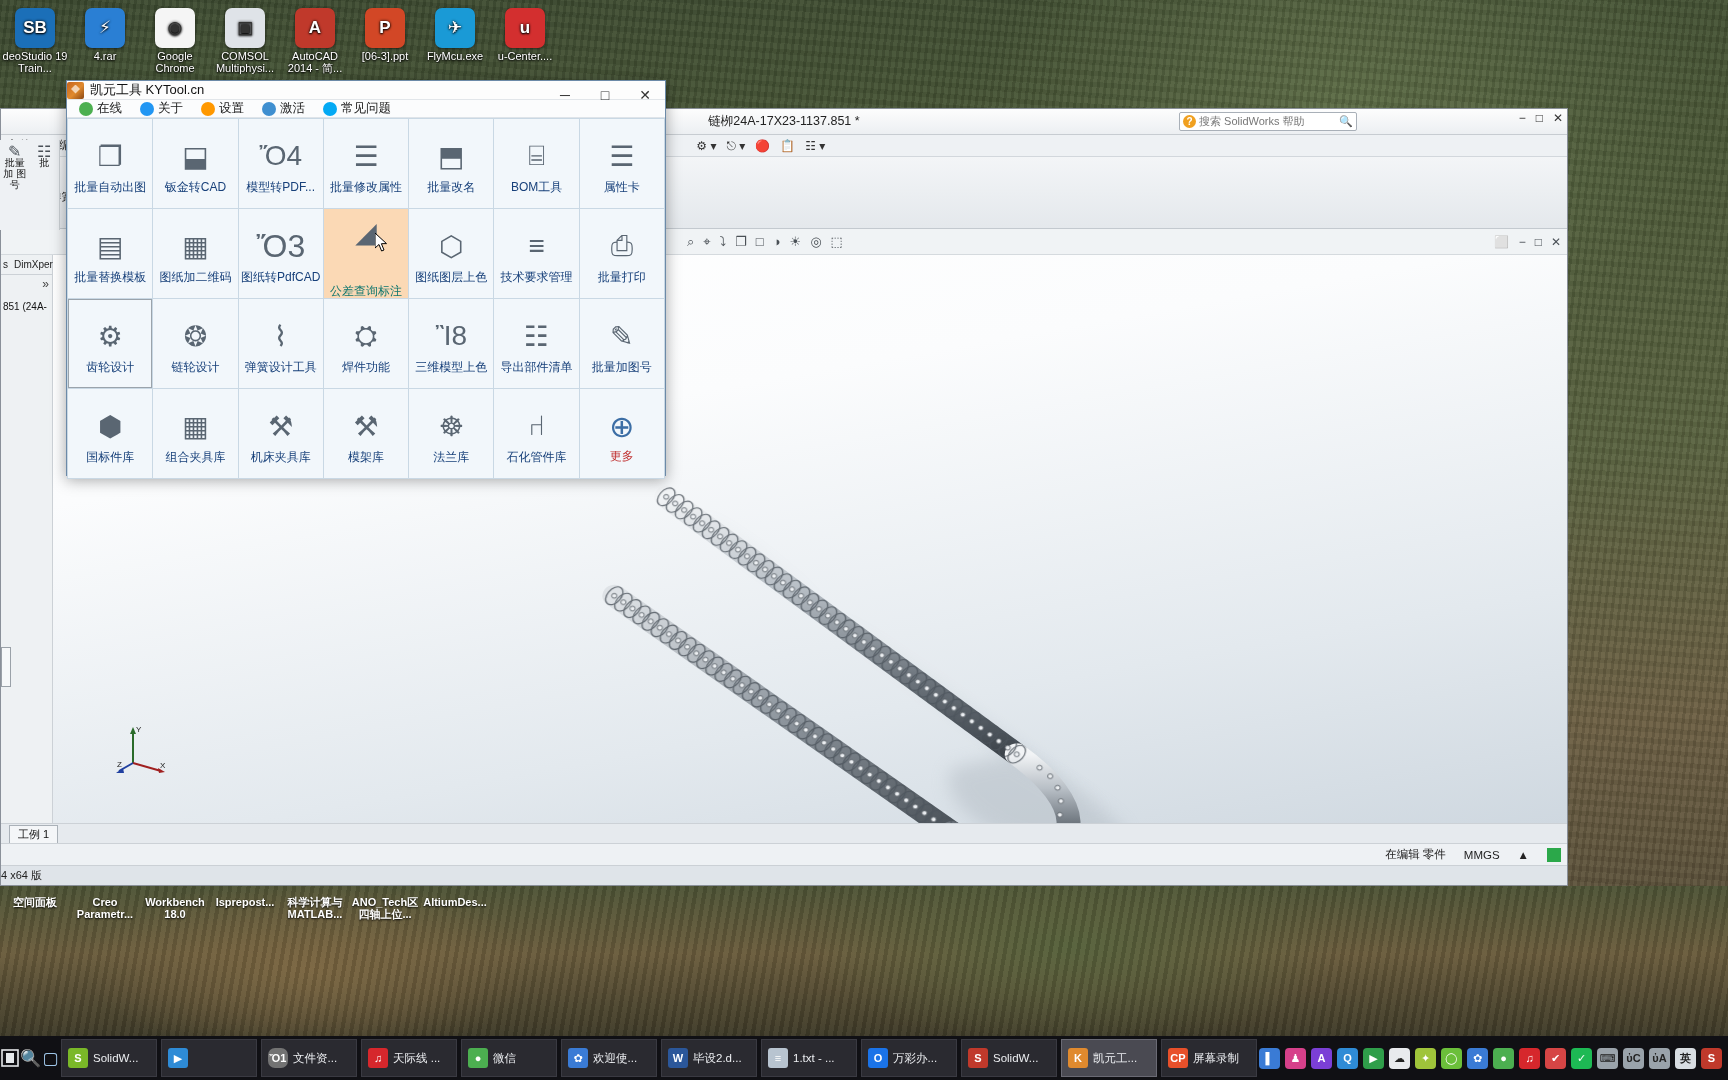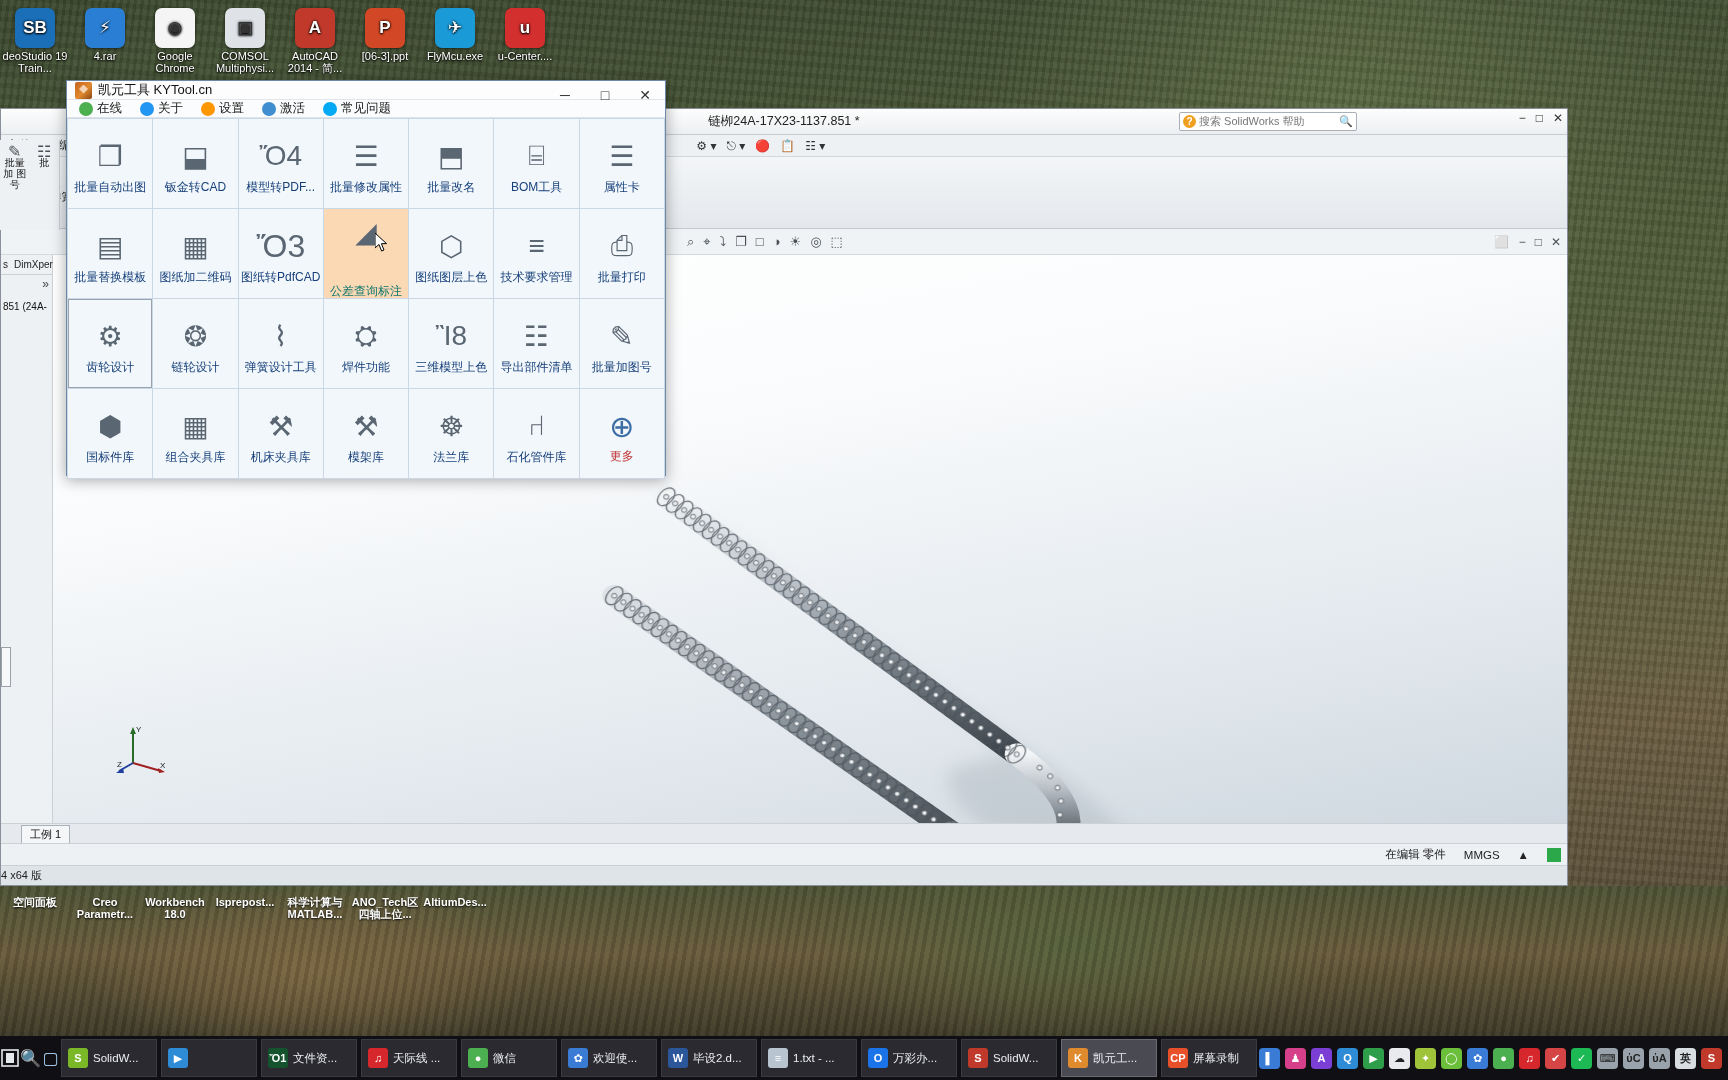--- a/index.html
+++ b/index.html
@@ -148,21 +148,21 @@
   #sw-statusbar {
     height: 22px; background: #eef1f4; border-top: 1px solid #ccd1d6;
     display: flex; align-items: center; font-size: 11.5px; color: #222;
     position: relative; padding-left: 6px;
   }
   #sw-status-right {
     position: absolute; right: 6px; display: flex; align-items: center; gap: 18px;
   }
   #sw-tabstrip {
     height: 20px; background: #e6eaee; border-top: 1px solid #ccd1d6;
-    display: flex; align-items: flex-end; padding-left: 20px;
+    display: flex; align-items: flex-end; padding-left: 8px;
   }
   .sw-tab {
     font-size: 11px; padding: 1px 8px; border: 1px solid #aab1b8;
     background: #f4f6f8; border-bottom: none; color: #111;
   }
   #sw-verbar {
     height: 20px; background: #dfe4e9; border-top: 1px solid #cbd0d5;
     display: flex; align-items: center; padding-left: 0;
     font-size: 11px; color: #222;
   }
@@ -173,21 +173,21 @@
   
   #kytool {
     position: absolute; left: 66px; top: 80px;
     width: 600px; height: 396px;
     background: #f4f7fa; border: 1px solid #6c8aa8;
     box-shadow: 0 4px 14px rgba(0,0,0,.35);
     z-index: 40; display: flex; flex-direction: column;
   }
   #ky-titlebar {
     height: 28px; background: #fdfdfd; border-bottom: 1px solid #e2e6ea;
-    display: flex; align-items: center; padding-left: 8px; position: relative;
+    display: flex; align-items: center; padding-left: 0; position: relative;
   }
   #ky-logo {
     width: 17px; height: 17px; margin-right: 6px; border-radius: 2px;
     background: linear-gradient(135deg, #c6641e 0%, #e08a2e 55%, #8a4612 100%);
     position: relative;
   }
   #ky-logo:after {
     content: ""; position: absolute; left: 4px; top: 3px;
     width: 9px; height: 9px; background: rgba(255,255,255,.65);
     clip-path: polygon(50% 0, 100% 50%, 50% 100%, 0 50%);
@@ -887,21 +887,21 @@
   <div id="tb-tasks" style="display:flex; align-items:center;">
       <div class="tb-task">
         <span class="tb-ico" style="background: rgb(122, 184, 40);">S</span>
         <span>SolidW...</span>
       </div>
       <div class="tb-task">
         <span class="tb-ico" style="background: rgb(46, 139, 214);">▶</span>
         <span></span>
       </div>
       <div class="tb-task">
-        <span class="tb-ico" style="background: #14532d;">Ὄ1</span>
+        <span class="tb-ico" style="background: #737373; border-radius: 7px;">Ὄ1</span>
         <span>文件资...</span>
       </div>
       <div class="tb-task">
         <span class="tb-ico" style="background: rgb(214, 39, 44);">♫</span>
         <span>天际线 ...</span>
       </div>
       <div class="tb-task">
         <span class="tb-ico" style="background: rgb(76, 175, 80);">●</span>
         <span>微信</span>
       </div>

